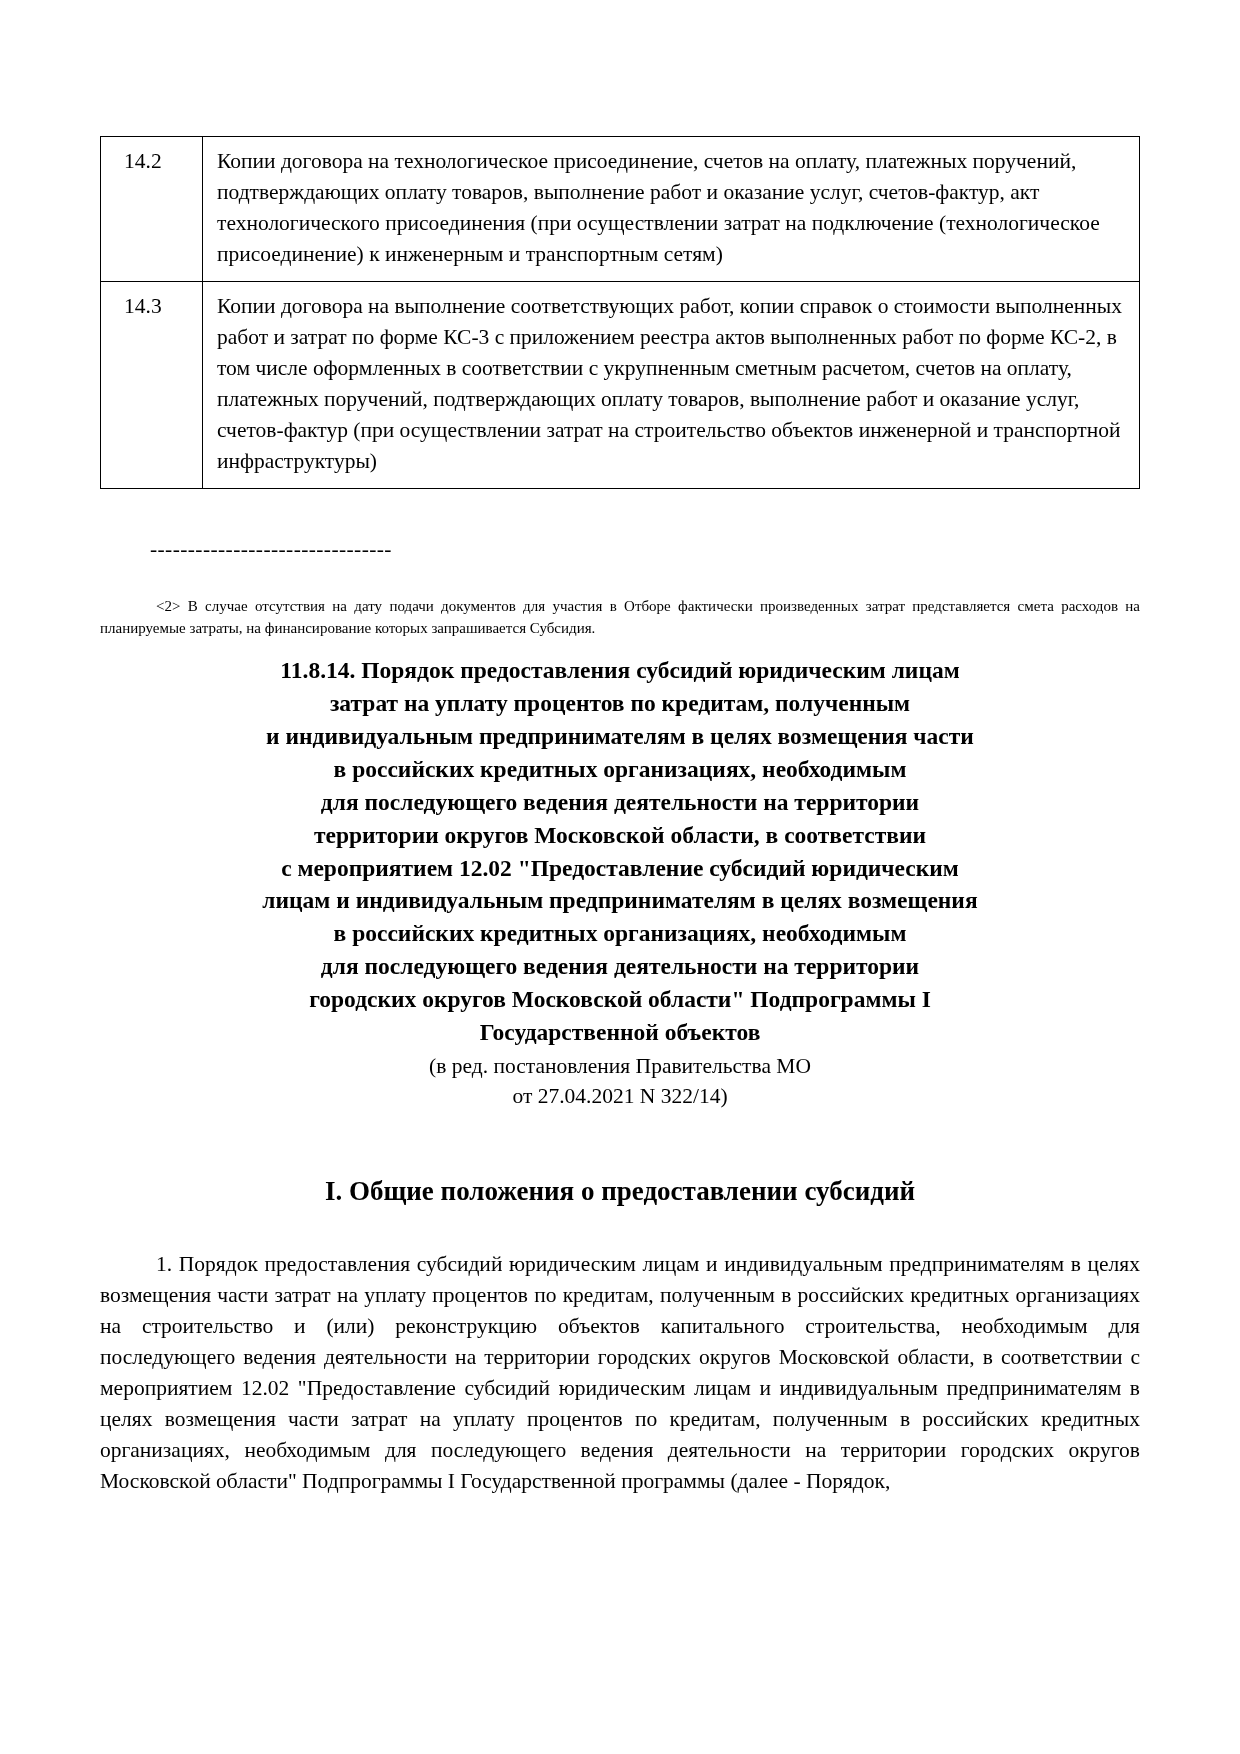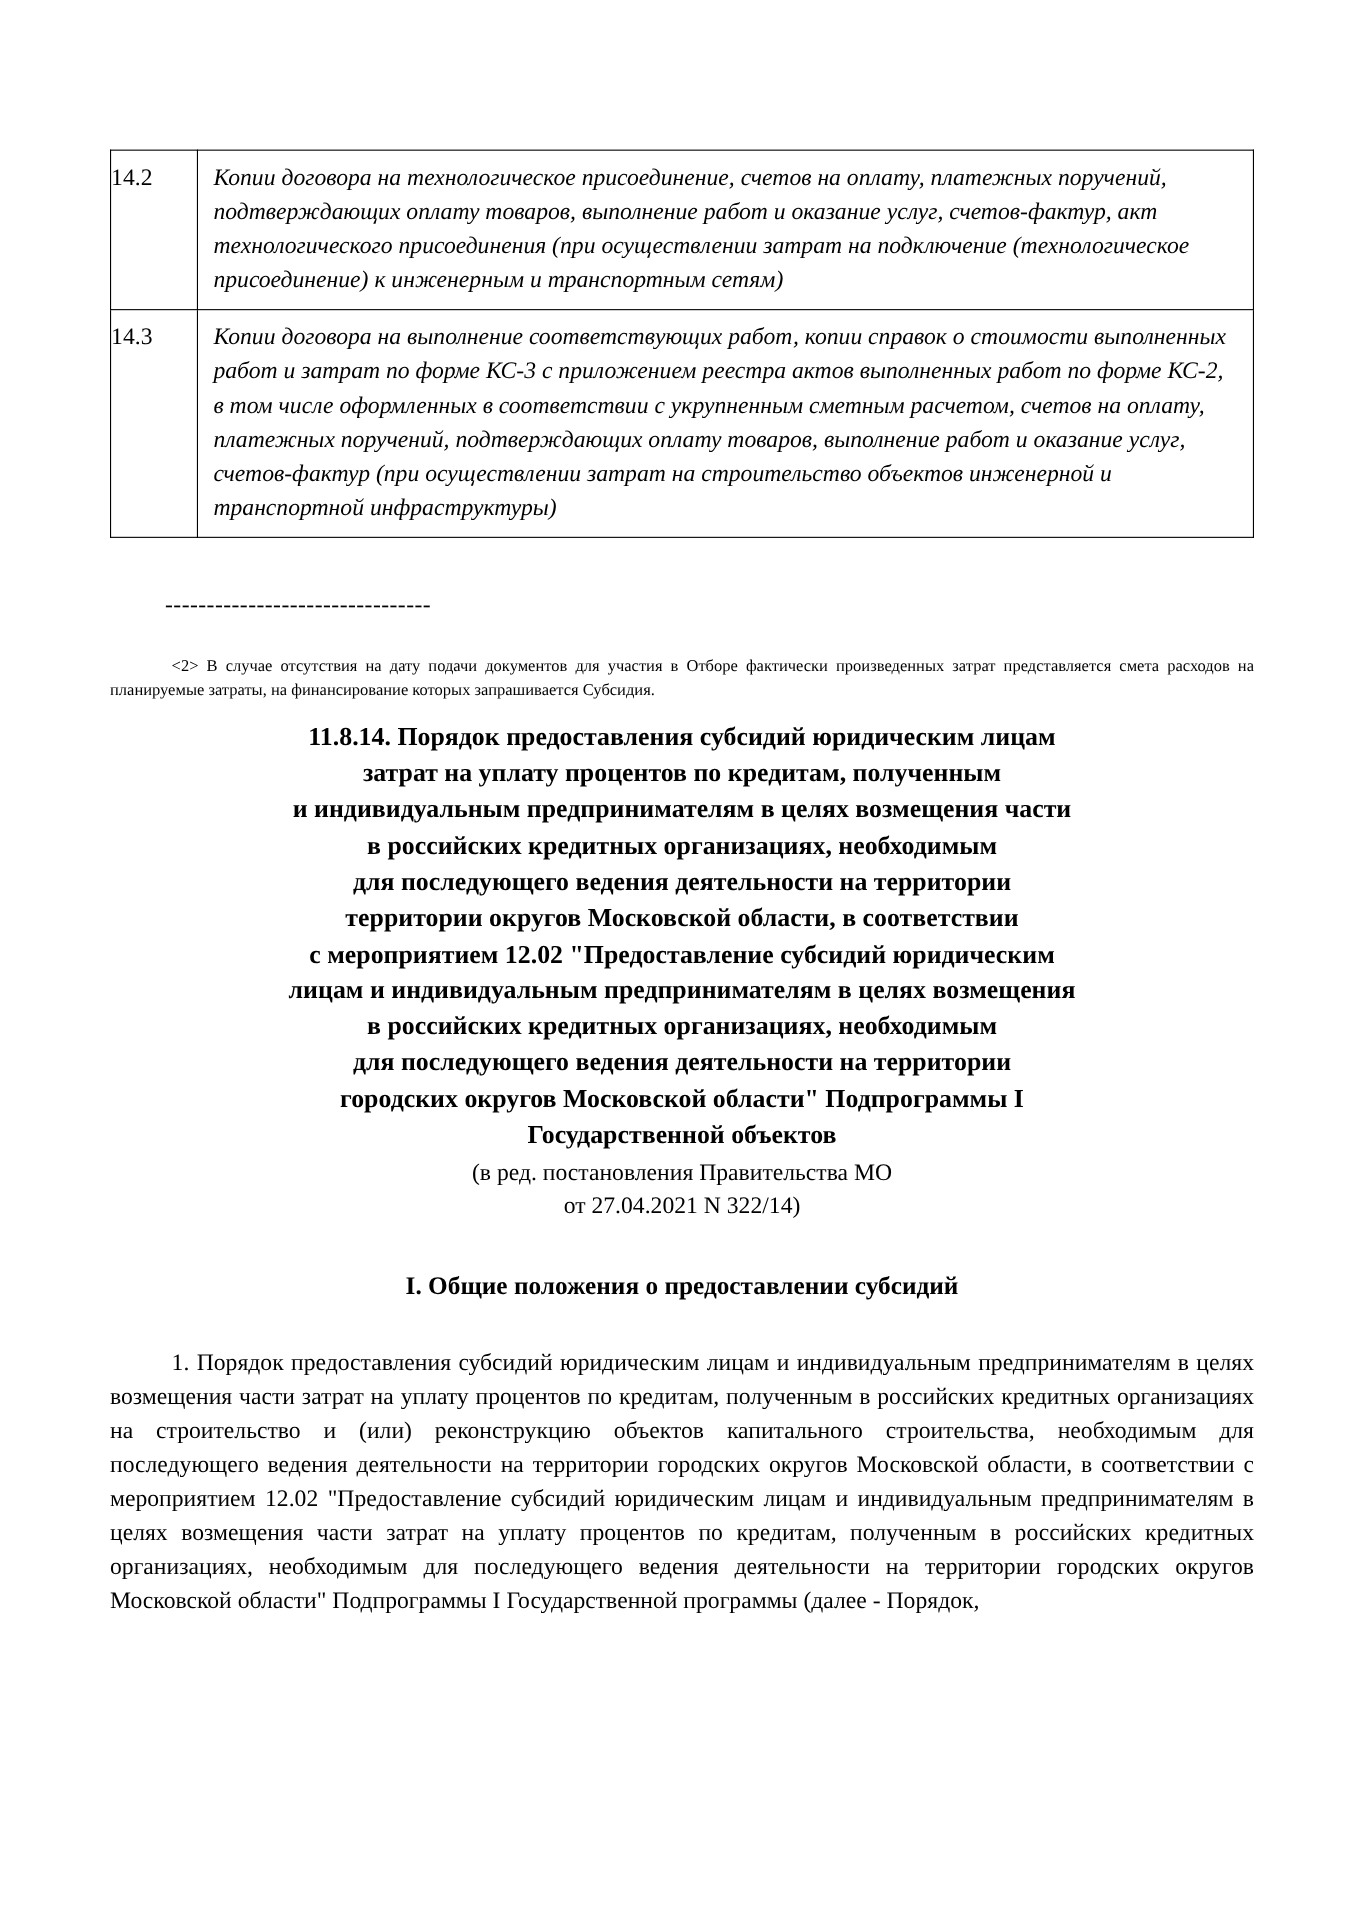--- a/index.html
+++ b/index.html
@@ -32,27 +32,26 @@
   .doc-table td {
     border: 1.6px solid #000000;
     vertical-align: top;
     padding: 9px 10px 11px 12px;
     font-size: 21.5px;
     line-height: 1.44;
     text-align: left;
   }
   .doc-table td.num {
     width: 72px;
-    padding-left: 0;
+    padding-left: 23px;
     padding-right: 6px;
   }
   .doc-table td.body {
     padding-left: 14px;
     padding-right: 16px;
-    font-style: italic;
   }
 
   
   .sep-wrap {
     margin-top: 50px;
     padding-left: 50px;
   }
   .sep {
     font-size: 21.5px;
     letter-spacing: 0.4px;
@@ -87,24 +86,24 @@
     text-align: center;
     font-size: 21.5px;
     line-height: 1.40;
     font-weight: normal;
     margin-top: 2px;
   }
   .ed-note .nl { display: block; }
 
   
   .section-heading {
-    margin-top: 42px;
+    margin-top: 62px;
     text-align: center;
     font-weight: bold;
-    font-size: 23px;
+    font-size: 27px;
     line-height: 1.4;
   }
 
   
   .body-par {
     margin-top: 38px;
     font-size: 21.5px;
     line-height: 1.44;
     text-align: justify;
     text-indent: 56px;

